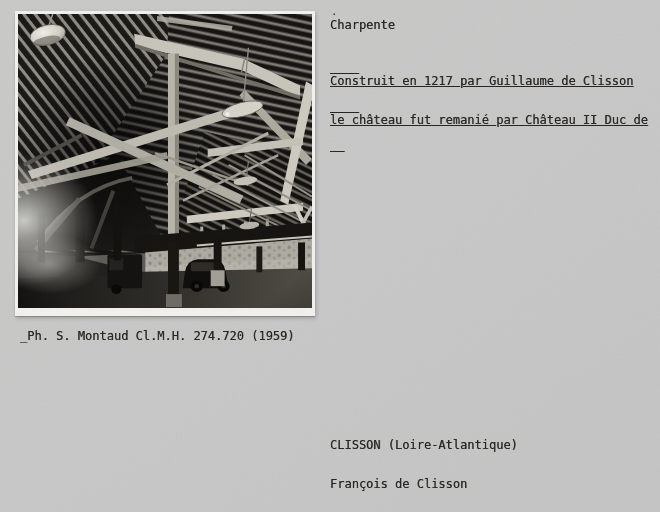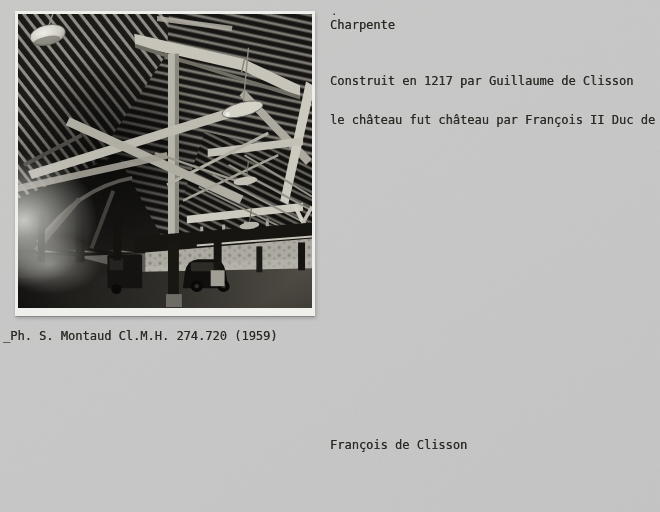--- a/index.html
+++ b/index.html
@@ -18,24 +18,24 @@
     letter-spacing:0px;
     white-space:pre;
     text-shadow:0.35px 0 0 rgba(38,37,31,0.6);
   }
   .photo{
     position:absolute;left:15px;top:11px;width:300px;height:305px;
     background:#f3f3ef;
     box-shadow:0 1px 0 rgba(0,0,0,0.18),1px 2px 4px rgba(0,0,0,0.22);
   }
   .photo svg{position:absolute;left:3px;top:3px;display:block;}
-  .caption{left:3px;top:330px;}
+  .caption{left:20px;top:330px;}
   .annot-title{left:330px;top:19px;}
   .stray{position:absolute;left:331px;top:5px;font-size:10.7px;color:#26251f;}
-  .annot-body{left:330px;top:49px;}
+  .annot-body{left:330px;top:49px;text-decoration:underline;}
   .annot-ref{left:330px;top:101px;}
   .loc{left:330px;top:413px;}
   .noise{position:absolute;left:0;top:0;width:660px;height:512px;opacity:0.09;pointer-events:none;}
 </style>
 </head>
 <body>
 
 <div class="stage">
 
   <figure class="photo" style="margin:0" aria-label="Black-and-white photograph: interior timber roof frame (charpente) of the market halls, with hanging lamp shades, wooden posts and braces, and an old car parked beneath the roof, bright courtyard wall visible beyond the eaves.">
@@ -168,24 +168,25 @@
       <rect width="296" height="296" fill="url(#gVig)"></rect>
     </svg>
   </figure>
 
   <div class="typed caption">_Ph. S. Montaud Cl.M.H. 274.720 (1959)</div>
 
   <span class="stray">.</span>
   <div class="typed annot-title">Charpente</div>
   <div class="typed annot-body">
     <div>Construit en 1217 par Guillaume de Clisson</div>
-    <div>le château fut château par François II Duc de</div>
+    <div>le château fut remanié par Château II Duc de</div>
   </div>
 
   <div class="typed loc">
+    <div>CLISSON (Loire-Atlantique)</div>
     <div>François de Clisson</div>
     
   </div>
 
   <svg class="noise">
     <filter id="paperNoise">
       <feTurbulence type="fractalNoise" baseFrequency="0.8" numOctaves="2" stitchTiles="stitch"></feTurbulence>
       <feColorMatrix type="matrix" values="0 0 0 0 0.15  0 0 0 0 0.15  0 0 0 0 0.14  0 0 0 0.6 0"></feColorMatrix>
     </filter>
     <rect width="660" height="512" filter="url(#paperNoise)"></rect>

